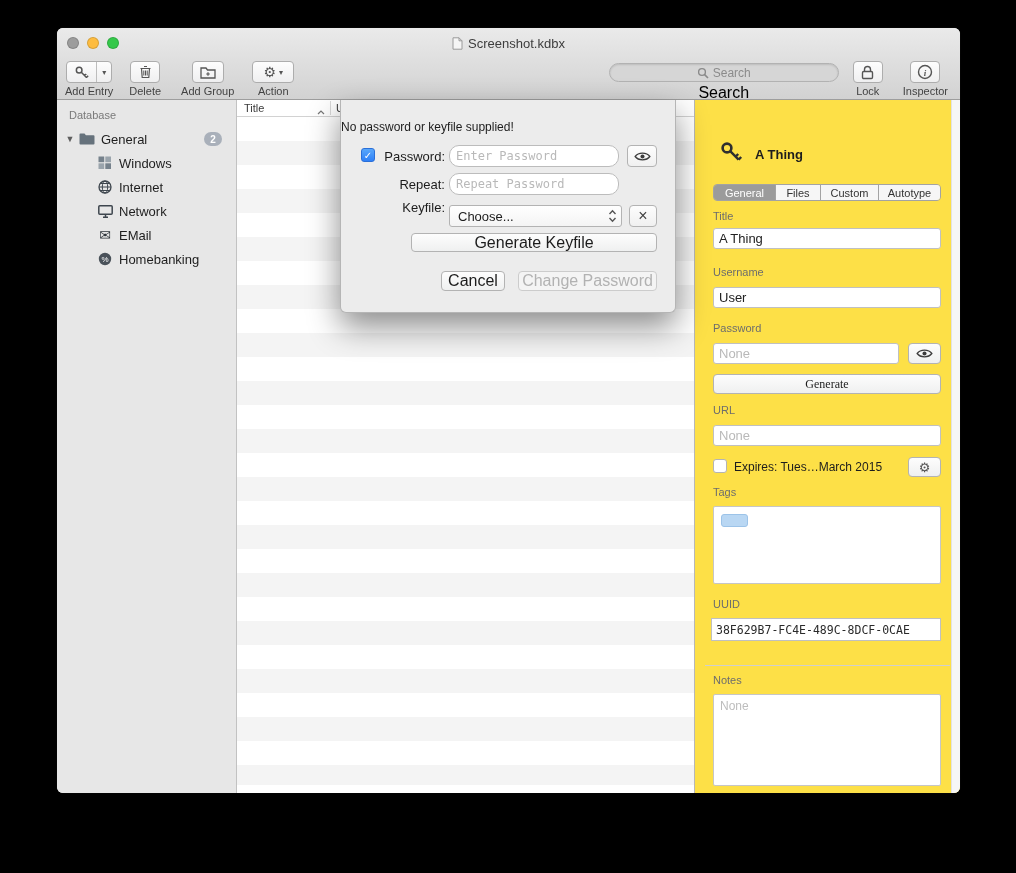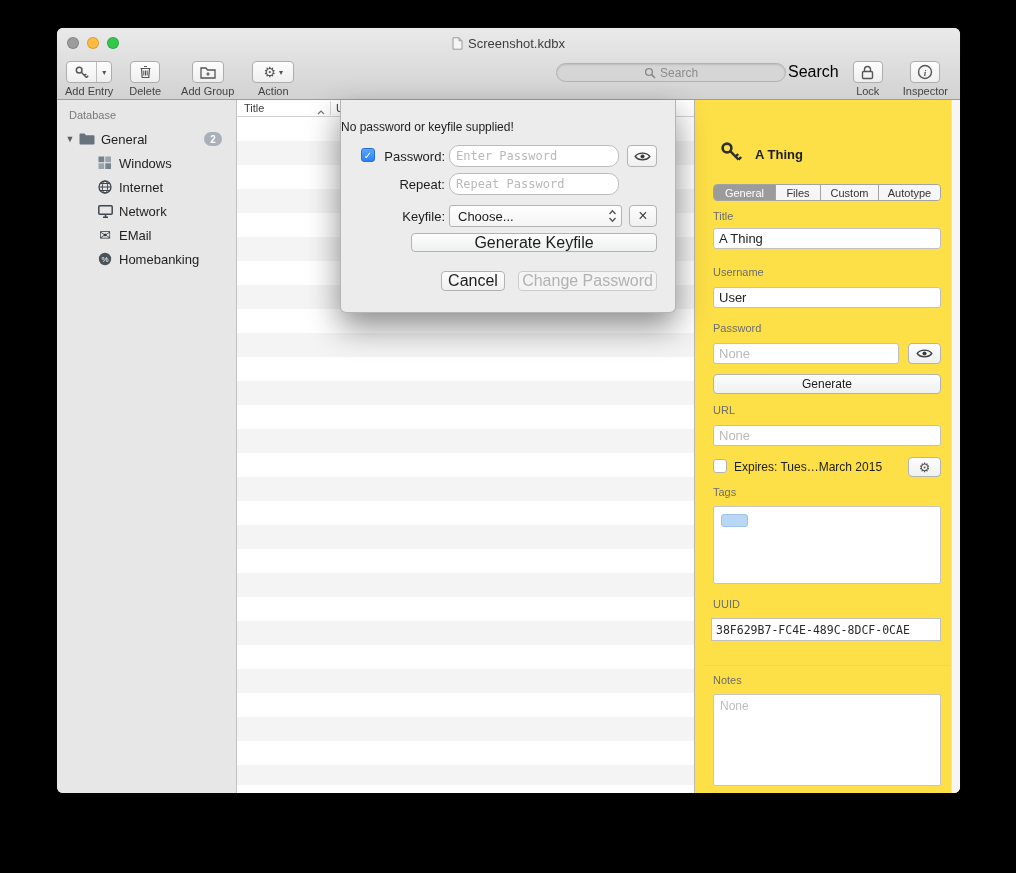--- a/index.html
+++ b/index.html
@@ -27,21 +27,21 @@
   .tbtn { height:22px; background:linear-gradient(#fdfdfd,#efeff0); border:1px solid #adadad;
     border-radius:4px; display:flex; align-items:center; justify-content:center; color:#555; }
   .split { padding:0; }
   .split .segmain { width:30px; height:100%; display:flex; align-items:center; justify-content:center; }
   .split .segarrow { width:15px; height:100%; display:flex; align-items:center; justify-content:center;
     border-left:1px solid #bdbdbd; font-size:8px; color:#555; }
   .gearglyph { font-size:14px; color:#555; line-height:1; }
   .chev { font-size:8px; color:#555; margin-left:3px; }
 
   .tspacer { flex:1; }
-  .searchwrap { display:flex; align-items:center; gap:2px; margin-right:14px; }
+  .searchwrap { display:flex; flex-direction:column; align-items:center; gap:2px; margin-right:14px; }
   .searchfield { width:230px; height:19px; margin-top:2px; background:#d6d6d6; border:1px solid #b2b2b2;
     border-radius:10px; display:flex; align-items:center; justify-content:center; gap:4px;
     color:#8b8b8b; font-size:12px; box-shadow:inset 0 1px 2px rgba(0,0,0,.12); }
 
   
   .sidebar { position:absolute; top:72px; left:0; bottom:0; width:180px;
     background:#e7e7e7; border-right:1px solid #c2c2c2; }
   .sb-header { font-size:11px; color:#797979; padding:9px 6px 6px 12px; }
   .srow { display:flex; align-items:center; height:24px; font-size:13px; color:#1e1e1e; }
   .srow .disc { width:14px; text-align:center; font-size:9px; color:#5e5e5e; margin-left:6px; }
@@ -98,21 +98,21 @@
     border:1px solid #a3a3a3; border-radius:4px; overflow:hidden; font-size:11px; }
   .seg { display:flex; align-items:center; justify-content:center; background:#f6f6f6; color:#333;
     border-right:1px solid #a3a3a3; }
   .seg:last-child { border-right:none; }
   .seg.selected { background:#9b9b9b; color:#fff; }
   .ifield { position:absolute; left:18px; width:228px; height:21px; background:#fff;
     border:1px solid #c0c0c0; border-radius:3px; padding:0 5px; font-size:13px; color:#222;
     font-family:"Liberation Sans",sans-serif; }
   .ifield::placeholder { color:#b9b9b9; }
   .ibtn { position:absolute; background:linear-gradient(#fdfdfd,#eff0f0); border:1px solid #b3b3b3;
-    border-radius:4px; display:flex; align-items:center; justify-content:center; font-size:12px; color:#1c1c1c; }
+    border-radius:4px; display:flex; align-items:center; justify-content:center; font-size:12px; color:#1c1c1c;font-family:Liberation Serif, serif; }
   .tagsbox { position:absolute; left:18px; top:406px; width:228px; height:78px; background:#fff;
     border:1px solid #c6c6c6; border-radius:2px; }
   .tagchip { position:absolute; left:7px; top:7px; width:27px; height:13px; background:#b9d7f3;
     border:1px solid #9cc3e8; border-radius:3px; }
   .uuidfield { position:absolute; left:16px; top:518px; width:230px; height:23px; background:#fff;
     border:1px solid #c0c0c0; padding:0 4px; font-family:"DejaVu Sans Mono",monospace;
     font-size:11.5px; color:#2a2a2a; }
   .insp-div { position:absolute; left:10px; right:10px; top:565px; border-top:1px solid #cfcfcf; }
   .notesbox { position:absolute; left:18px; top:594px; width:228px; height:92px; background:#fff;
     border:1px solid #c6c6c6; border-radius:2px; resize:none; padding:4px 6px; font-size:12px;
@@ -305,21 +305,21 @@
     <div class="sqbtn" style="left:286px;top:45px;width:30px;">
       <svg width="17" height="11" viewBox="0 0 18 12">
           <path d="M1 6 C4.5 1.2 13.5 1.2 17 6 C13.5 10.8 4.5 10.8 1 6 Z" fill="none" stroke="#3c3c3c" stroke-width="1.4"></path>
           <circle cx="9" cy="6" r="2.2" fill="#3c3c3c"></circle>
         </svg>
     </div>
 
     <span class="dlabel" style="top:77px;left:0;">Repeat:</span>
     <input class="dfield" style="left: 108px; top: 73px;" placeholder="Repeat Password">
 
-    <span class="dlabel" style="top:109px;left:0;">Keyfile:</span>
+    <span class="dlabel" style="top:100px;left:0;">Keyfile:</span>
     <div class="popup">
       <span>Choose...</span>
       <span class="stepper">
         <svg width="9" height="14" viewBox="0 0 9 14">
             <path d="M1.5 5 L4.5 1.8 L7.5 5" fill="none" stroke="#555" stroke-width="1.4"></path>
             <path d="M1.5 9 L4.5 12.2 L7.5 9" fill="none" stroke="#555" stroke-width="1.4"></path>
           </svg>
       </span>
     </div>
     <div class="sqbtn" style="left:288px;top:105px;width:28px;">

